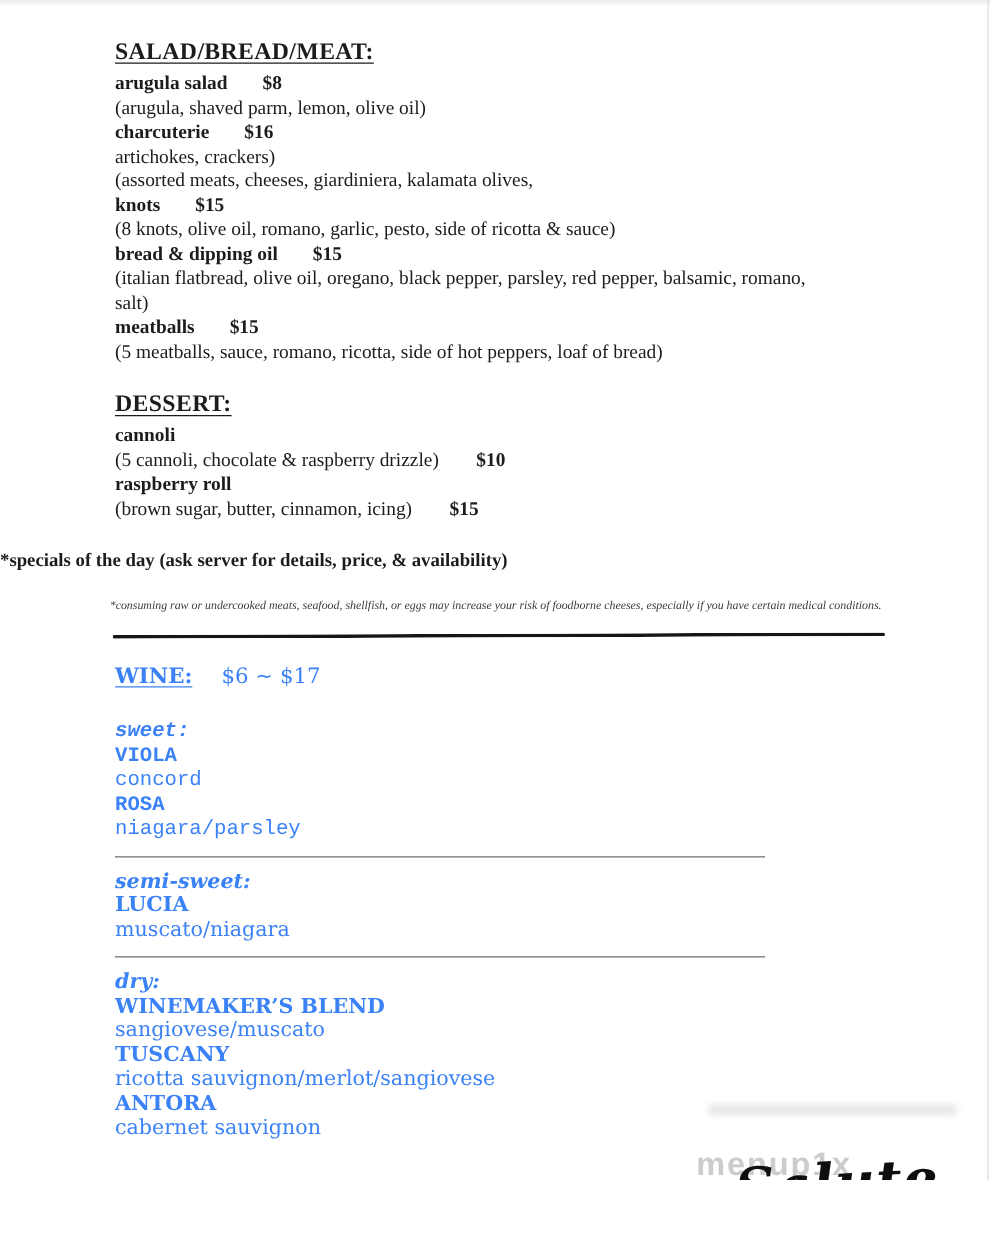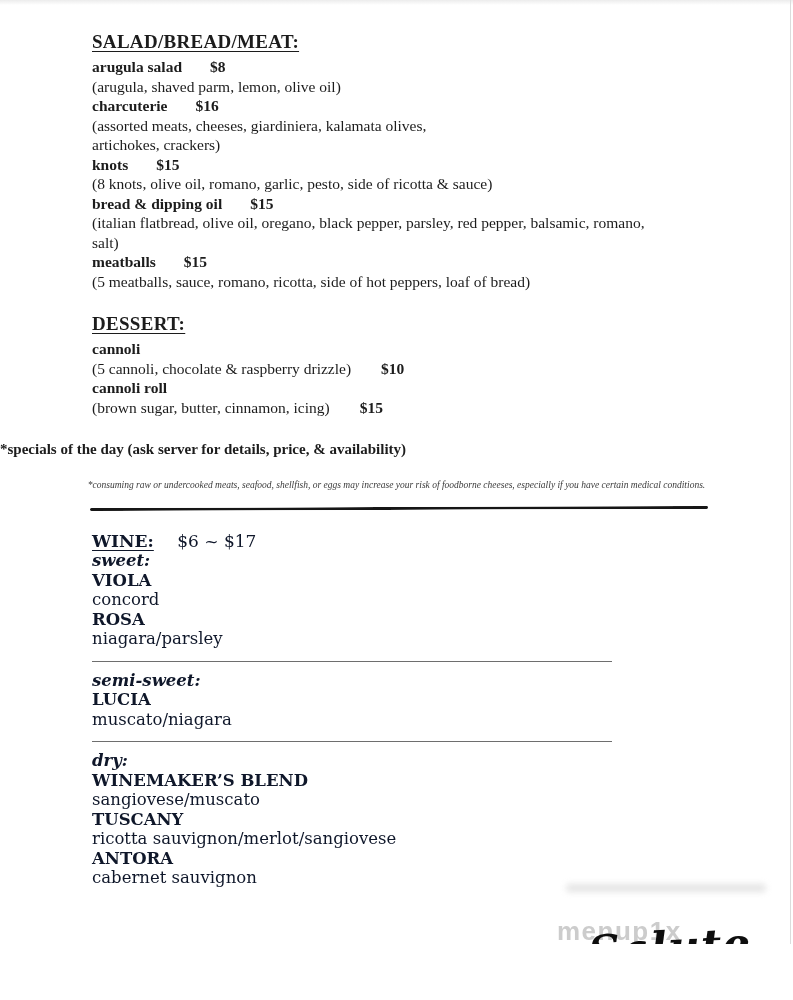--- a/index.html
+++ b/index.html
@@ -32,25 +32,25 @@
   
   .specials{margin-top:23px;text-align:left;font-weight:bold;font-size:15px;line-height:19px;}
   .disclaimer{margin-top:20px;text-align:center;font-style:italic;
     font-size:9.5px;line-height:12px;color:#3a3a3a;}
   .thick-rule{margin:16px 0 0 90px;width:618px;height:0;
     border:none;border-top:3px solid #161616;border-radius:2px;
     transform:rotate(-0.2deg);}
 
   
   .wine-wrap{margin-left:92px;font-family:"DejaVu Serif", serif;
-    font-size:16.5px;line-height:19.5px;color:#0f172a;}
+    font-size:16.5px;line-height:19.5px;color:#3b82f6;}
   .wine-header{margin-top:21px;font-size:17px;line-height:20px;}
   .wine-title{font-weight:bold;text-decoration:underline;text-underline-offset:3px;}
   .wine-range{margin-left:18px;}
-  .wine-groups .wine-group:first-child{}
+  .wine-groups .wine-group:first-child{margin-top:24px;font-family:Liberation Mono, monospace;}
   .wine-group-label{font-weight:bold;font-style:italic;}
   .wine-name{font-weight:bold;}
   .thin-rule{width:520px;height:0;border:none;border-top:1.5px solid #6e6e6e;
     margin:12px 0 9px 0;}
 
   
   .smudge{position:absolute;left:566px;top:884px;width:200px;height:8px;
     background:#c3c3c3;opacity:.45;filter:blur(3px);border-radius:4px;}
   .watermark{position:absolute;left:557px;top:916px;
     font-family:"Liberation Sans", sans-serif;font-weight:bold;
@@ -65,35 +65,35 @@
 <div class="page">
   <div class="top-edge"></div>
   <div class="right-edge"></div>
 
   <div id="food-sections" class="food-wrap">
       <section class="food-section">
         <h2 class="section-heading">SALAD/BREAD/MEAT:</h2>
         <div class="menu-line item-line"><span class="line-text">arugula salad</span><span class="price">$8</span></div>
         <div class="menu-line desc-line"><span class="line-text">(arugula, shaved parm, lemon, olive oil)</span></div>
         <div class="menu-line item-line"><span class="line-text">charcuterie</span><span class="price">$16</span></div>
+        <div class="menu-line desc-line"><span class="line-text">artichokes, crackers)</span></div>
         <div class="menu-line desc-line"><span class="line-text">(assorted meats, cheeses, giardiniera, kalamata olives,</span></div>
-        <div class="menu-line desc-line"><span class="line-text">artichokes, crackers)</span></div>
         <div class="menu-line item-line"><span class="line-text">knots</span><span class="price">$15</span></div>
         <div class="menu-line desc-line"><span class="line-text">(8 knots, olive oil, romano, garlic, pesto, side of ricotta &amp; sauce)</span></div>
         <div class="menu-line item-line"><span class="line-text">bread &amp; dipping oil</span><span class="price">$15</span></div>
         <div class="menu-line desc-line"><span class="line-text">(italian flatbread, olive oil, oregano, black pepper, parsley, red pepper, balsamic, romano,</span></div>
         <div class="menu-line desc-line"><span class="line-text">salt)</span></div>
         <div class="menu-line item-line"><span class="line-text">meatballs</span><span class="price">$15</span></div>
         <div class="menu-line desc-line"><span class="line-text">(5 meatballs, sauce, romano, ricotta, side of hot peppers, loaf of bread)</span></div>
       </section>
       <section class="food-section">
         <h2 class="section-heading">DESSERT:</h2>
         <div class="menu-line item-line"><span class="line-text">cannoli</span></div>
         <div class="menu-line desc-line"><span class="line-text">(5 cannoli, chocolate &amp; raspberry drizzle)</span><span class="price">$10</span></div>
-        <div class="menu-line item-line"><span class="line-text">cannoli roll</span></div>
+        <div class="menu-line item-line"><span class="line-text">raspberry roll</span></div>
         <div class="menu-line desc-line"><span class="line-text">(brown sugar, butter, cinnamon, icing)</span><span class="price">$15</span></div>
       </section>
     </div>
 
   <div class="specials">*specials of the day (ask server for details, price, &amp; availability)</div>
   <div class="disclaimer">*consuming raw or undercooked meats, seafood, shellfish, or eggs may increase your risk of foodborne cheeses, especially if you have certain medical conditions.</div>
 
   <hr class="thick-rule">
 
   <div class="wine-wrap">

